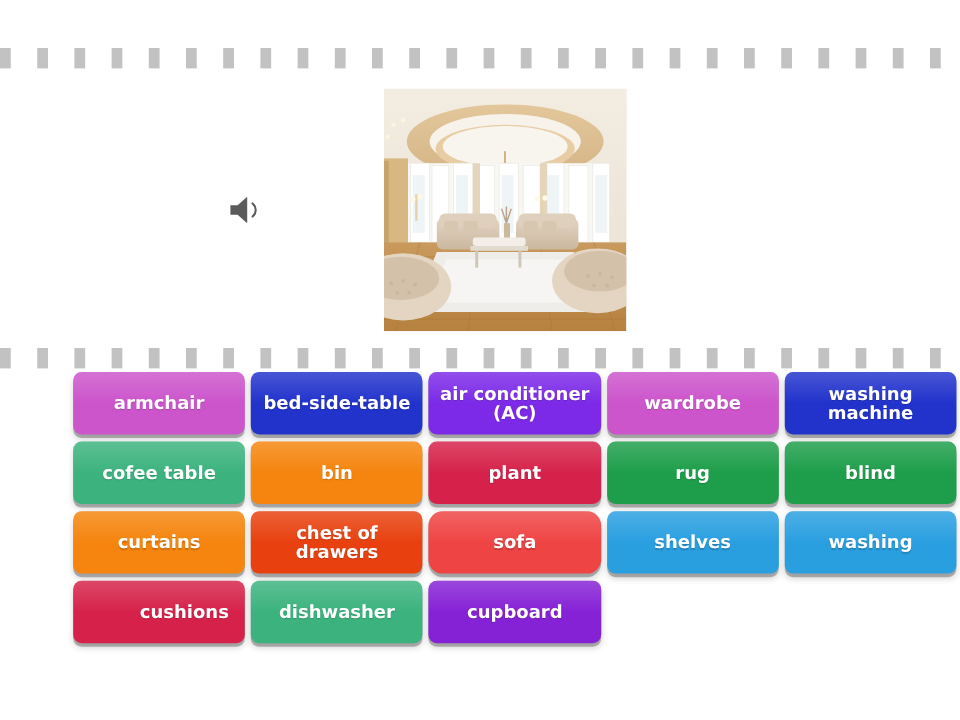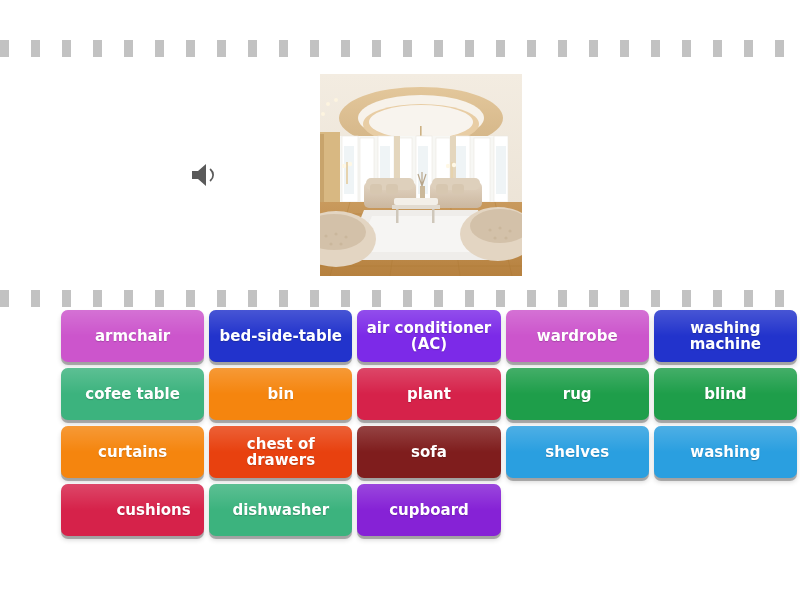--- a/index.html
+++ b/index.html
@@ -317,21 +317,21 @@
       </div>
       <div class="tile" style="background: rgb(30, 158, 74);">
         <span class="tile-label">blind</span>
       </div>
       <div class="tile" style="background: rgb(245, 133, 14);">
         <span class="tile-label">curtains</span>
       </div>
       <div class="tile" style="background: rgb(232, 65, 15); text-align: center;">
         <span class="tile-label">chest of drawers</span>
       </div>
-      <div class="tile" style="background: #7f1d1d;">
+      <div class="tile" style="background: #ef4444; border-radius: 12px;">
         <span class="tile-label">sofa</span>
       </div>
       <div class="tile" style="background: rgb(42, 159, 224);">
         <span class="tile-label">shelves</span>
       </div>
       <div class="tile" style="background: rgb(42, 159, 224);">
         <span class="tile-label">washing</span>
       </div>
       <div class="tile" style="background: rgb(214, 34, 74); padding-left: 48px;">
         <span class="tile-label">cushions</span>

